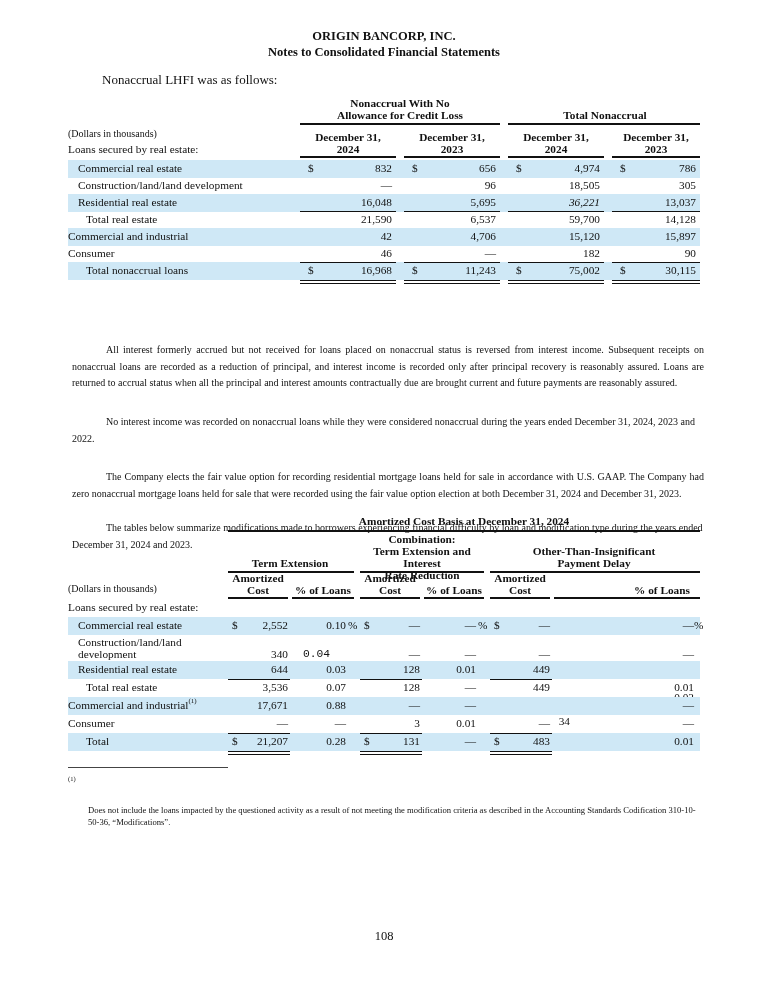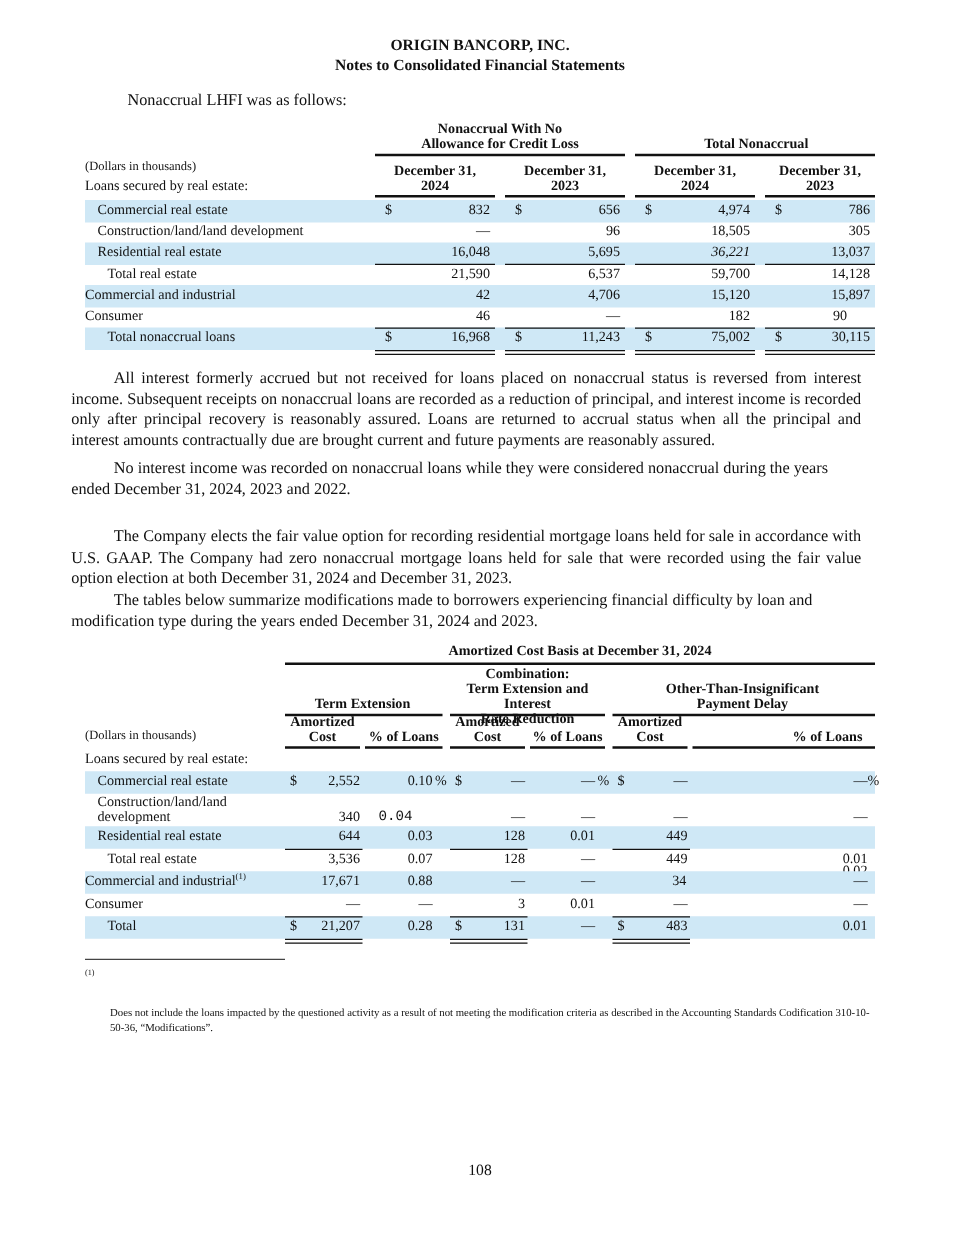--- a/index.html
+++ b/index.html
@@ -1,19 +1,19 @@
 <!DOCTYPE html>
 <html><head>
 <meta charset="utf-8">
 <style>
   html, body { margin: 0; padding: 0; background: #fff; }
   body { width: 768px; height: 993px; position: relative; font-family: "Liberation Serif", serif; color: #111; }
   .hdr { position: absolute; left: 0; width: 768px; text-align: center; font-weight: bold; font-size: 12.5px; }
   .intro { position: absolute; left: 102px; font-size: 13px; }
-  .para { position: absolute; left: 57px; width: 632px; font-size: 13px; line-height: 16.6px; text-indent: 34px; text-align: justify; }
+  .para { position: absolute; left: 72px; width: 632px; font-size: 10px; line-height: 16.6px; text-indent: 34px; text-align: justify; margin-top: 48px; }
   .para.last-left { text-align: left; }
 
   
   .t { position: absolute; left: 68px; width: 632px; font-size: 11.3px; }
   .row { position: absolute; left: 0; width: 632px; height: 18px; }
   .row.shade { background: #cfe8f6; }
   .cell { position: absolute; top: 2px; white-space: nowrap; }
   .r { text-align: right; }
   .rule { position: absolute; height: 1px; background: #111; }
   .dbl { position: absolute; height: 4px; border-top: 1px solid #111; border-bottom: 1px solid #111; box-sizing: border-box; }
@@ -104,21 +104,21 @@
         <div class="cell r" style="left:238px; width:86px;">42</div>
         <div class="cell r" style="left:342px; width:86px;">4,706</div>
         <div class="cell r" style="left:446px; width:86px;">15,120</div>
         <div class="cell r" style="left:542px; width:86px;">15,897</div>
       </div>
       <div class="row" style="top:245px;">
         <div class="cell" style="left:0px;">Consumer</div>
         <div class="cell r" style="left:238px; width:86px;">46</div>
         <div class="cell r" style="left:342px; width:86px;">—</div>
         <div class="cell r" style="left:446px; width:86px;">182</div>
-        <div class="cell r" style="left:561px; width:86px;text-align:center;">90</div>
+        <div class="cell r" style="left:542px; width:86px;">90</div>
       </div>
       <div class="row shade" style="top:262px;text-decoration:underline;">
         <div class="cell" style="left:18px;">Total nonaccrual loans</div>
         <div class="cell r" style="left:238px; width:86px;">16,968</div>
         <div class="cell" style="left:240px;">$</div>
         <div class="cell r" style="left:342px; width:86px;">11,243</div>
         <div class="cell" style="left:344px;">$</div>
         <div class="cell r" style="left:446px; width:86px;">75,002</div>
         <div class="cell" style="left:448px;">$</div>
         <div class="cell r" style="left:542px; width:86px;">30,115</div>
@@ -235,21 +235,21 @@
         <div class="cell r" style="left:348px; width:60px;">—</div>
         <div class="cell r" style="left:422px; width:60px;">449</div>
         <div class="cell r" style="left:566px; width:60px;">0.01</div>
       </div>
       <div class="row shade" style="top:697px; height:18px;">
         <div class="cell" style="left:0px;"><span>Commercial and industrial</span><sup>(1)</sup></div>
         <div class="cell r" style="left:160px; width:60px;">17,671</div>
         <div class="cell r" style="left:218px; width:60px;">0.88</div>
         <div class="cell r" style="left:292px; width:60px;">—</div>
         <div class="cell r" style="left:348px; width:60px;">—</div>
-        <div class="cell r" style="left:421px; width:60px;">34</div>
+        <div class="cell r" style="left:442px; width:60px;margin-top:16px;">34</div>
         <div class="cell r" style="left:566px; width:60px;">—</div>
       </div>
       <div class="row" style="top:715px; height:18px;">
         <div class="cell" style="left:0px;"><span>Consumer</span></div>
         <div class="cell r" style="left:160px; width:60px;">—</div>
         <div class="cell r" style="left:218px; width:60px;">—</div>
         <div class="cell r" style="left:292px; width:60px;">3</div>
         <div class="cell r" style="left:348px; width:60px;">0.01</div>
         <div class="cell r" style="left:422px; width:60px;">—</div>
         <div class="cell r" style="left:566px; width:60px;">—</div>

